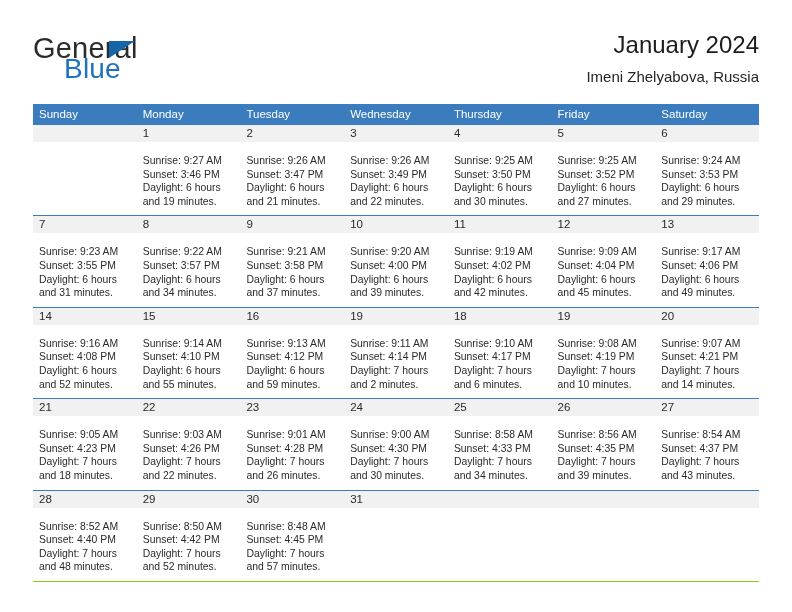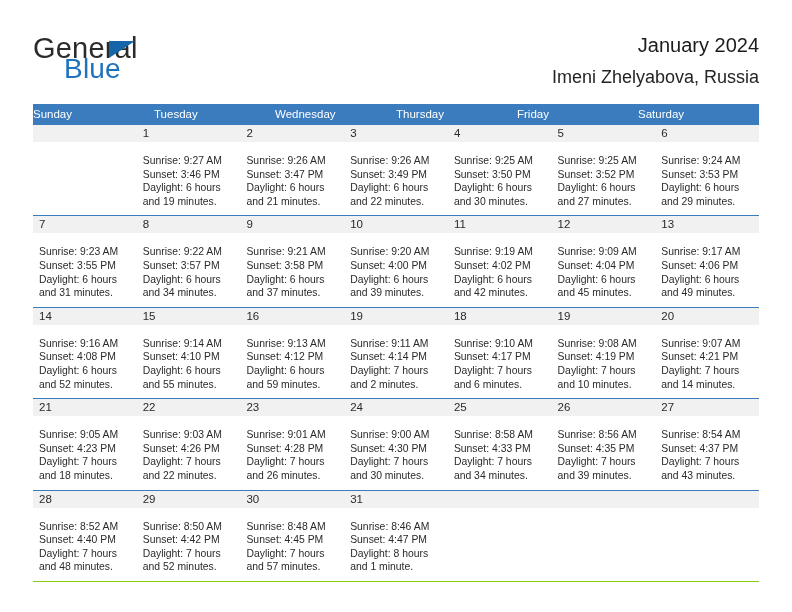--- a/index.html
+++ b/index.html
@@ -65,28 +65,28 @@
     border-top: 0 solid transparent;
   }
 
   .title-block {
     position: absolute;
     right: 0;
     top: 0;
     text-align: right;
   }
   .cal-title {
-    font-size: 20px;
+    font-size: 24px;
     color: #1c1c1c;
     line-height: 34px;
     white-space: nowrap;
     margin-left: 11px;
   }
   .cal-subtitle {
-    font-size: 18px;
+    font-size: 15px;
     color: #252525;
     line-height: 20px;
     margin-top: 5px;
     white-space: nowrap;
   }
 
   
   .calendar {
     position: absolute;
     left: 33px;
@@ -96,20 +96,21 @@
   .weekday-row {
     display: flex;
     background: #3a7cbd;
     height: 21px;
   }
   .weekday {
     flex: 1 1 0;
     color: #ffffff;
     font-size: 11.5px;
     line-height: 21px;
+    padding-left: 6px;
     box-sizing: border-box;
     white-space: nowrap;
     overflow: hidden;
   }
 
   .week {
     display: flex;
     border-bottom: 1px solid #3a7cbd;
     background: #ffffff;
   }
@@ -160,20 +161,21 @@
     <div class="title-block">
       <div class="cal-title">January 2024</div>
       <div class="cal-subtitle">Imeni Zhelyabova, Russia</div>
     </div>
 
   </div>
 
   <div class="calendar">
     <div class="weekday-row" id="weekday-row">
         <div class="weekday">Sunday</div>
+        <div class="weekday">Monday</div>
         <div class="weekday">Tuesday</div>
         <div class="weekday">Wednesday</div>
         <div class="weekday">Thursday</div>
         <div class="weekday">Friday</div>
         <div class="weekday">Saturday</div>
       </div>
     <div id="weeks-container">
         <div class="week">
           <div class="day empty">
             <div class="day-num-strip"></div>
@@ -452,26 +454,20 @@
             <div class="day-num-strip">30</div>
             <div class="day-info">
               <div>Sunrise: 8:48 AM</div>
               <div>Sunset: 4:45 PM</div>
               <div>Daylight: 7 hours</div>
               <div>and 57 minutes.</div>
             </div>
           </div>
           <div class="day">
             <div class="day-num-strip">31</div>
-            <div class="day-info">
-              <div>Sunrise: 8:46 AM</div>
-              <div>Sunset: 4:47 PM</div>
-              <div>Daylight: 8 hours</div>
-              <div>and 1 minute.</div>
-            </div>
           </div>
           <div class="day empty">
             <div class="day-num-strip"></div>
             <div class="day-info"></div>
           </div>
           <div class="day empty">
             <div class="day-num-strip"></div>
             <div class="day-info"></div>
           </div>
           <div class="day empty">

